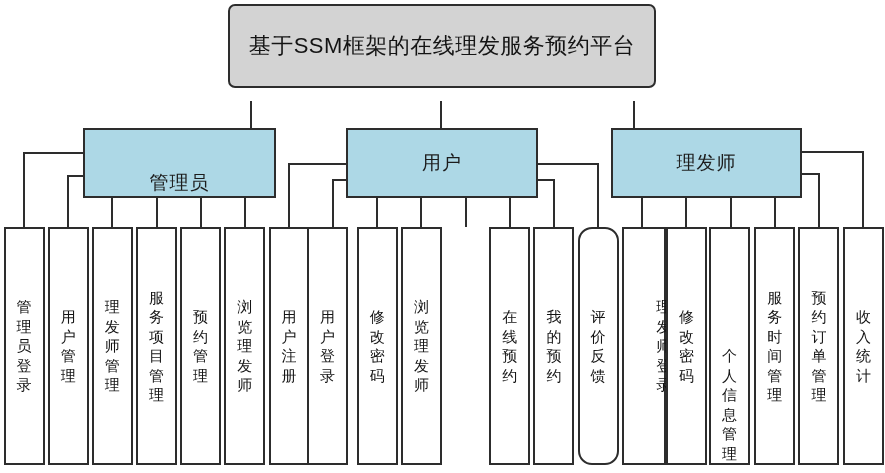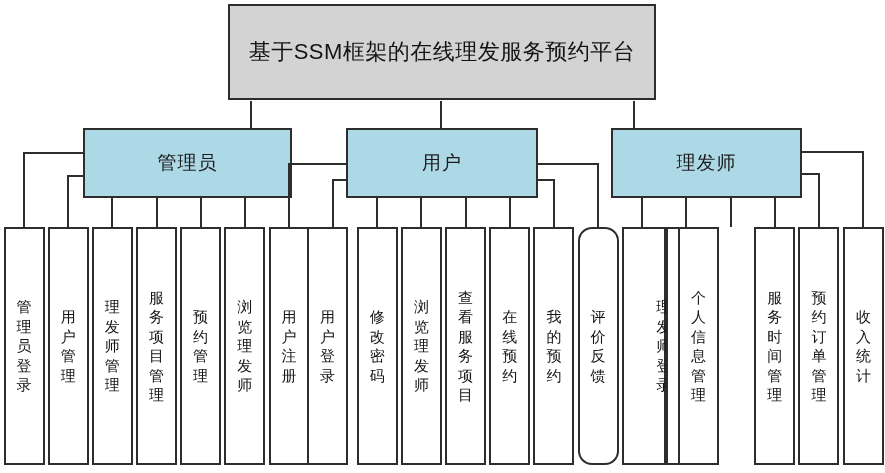--- a/index.html
+++ b/index.html
@@ -6,23 +6,23 @@
   body { font-family:"Liberation Sans","DejaVu Sans",sans-serif; }
   .canvas {
     position:relative; width:885px; height:473px; background:#fff; overflow:hidden;
   }
   .box {
     position:absolute; box-sizing:border-box;
     border:2px solid var(--line,#2d2d2d);
     display:flex; align-items:center; justify-content:center;
   }
   .title-box {
-    left:228px; top:4px; width:428px; height:96px;
+    left:228px; top:4px; width:428px; height:84px;
     background:var(--root-bg,#d3d3d3);
-    font-size:22px; color:#141414; letter-spacing:0.5px;
+    font-size:22px; color:#141414; letter-spacing:0.5px;border-radius:7px;
   }
   .group-box {
     top:128px; height:70px;
     background:var(--group-bg,#add8e6);
     font-size:19px; color:#1c1c1c; letter-spacing:1px;
   }
   .leaf-box {
     top:227px; height:238px; width:41px;
     background:var(--leaf-bg,#ffffff);
   }
@@ -37,21 +37,21 @@
 </style>
 </head>
 <body>
 
 <div class="canvas" id="canvas">
 
   <div class="box title-box">
     <span>基于SSM框架的在线理发服务预约平台</span>
   </div>
 
-  <div class="box group-box" style="left:83px; width:209px;">
+  <div class="box group-box" style="left:83px; width:193px;align-items:flex-end;">
     <span>管理员</span>
   </div>
 
   <div class="box group-box" style="left:346px; width:192px;">
     <span>用户</span>
   </div>
 
   <div class="box group-box" style="left:611px; width:191px;">
     <span>理发师</span>
   </div>
@@ -79,39 +79,36 @@
     </div>
     <div class="box leaf-box" style="left: 307px;">
       <span class="leaf-label">用户登录</span>
     </div>
     <div class="box leaf-box" style="left: 356.8px;">
       <span class="leaf-label">修改密码</span>
     </div>
     <div class="box leaf-box" style="left: 400.9px;">
       <span class="leaf-label">浏览理发师</span>
     </div>
-    <div class="box leaf-box" style="left: 445.1px;">
-      <span class="leaf-label">查看服务项目</span>
-    </div>
     <div class="box leaf-box" style="left: 489.3px;">
       <span class="leaf-label">在线预约</span>
     </div>
     <div class="box leaf-box" style="left: 533.4px;">
       <span class="leaf-label">我的预约</span>
     </div>
     <div class="box leaf-box" style="left: 577.6px; border-radius: 14px;">
       <span class="leaf-label">评价反馈</span>
     </div>
     <div class="box leaf-box" style="left: 621.7px; padding-left: 40px;">
       <span class="leaf-label">理发师登录</span>
     </div>
     <div class="box leaf-box" style="left: 665.9px;">
       <span class="leaf-label">修改密码</span>
     </div>
-    <div class="box leaf-box" style="left: 678px;">
+    <div class="box leaf-box" style="left: 709px; align-items: flex-end;">
       <span class="leaf-label">个人信息管理</span>
     </div>
     <div class="box leaf-box" style="left: 754.2px;">
       <span class="leaf-label">服务时间管理</span>
     </div>
     <div class="box leaf-box" style="left: 798.4px; align-items: center;">
       <span class="leaf-label">预约订单管理</span>
     </div>
     <div class="box leaf-box" style="left: 843px;">
       <span class="leaf-label">收入统计</span>

